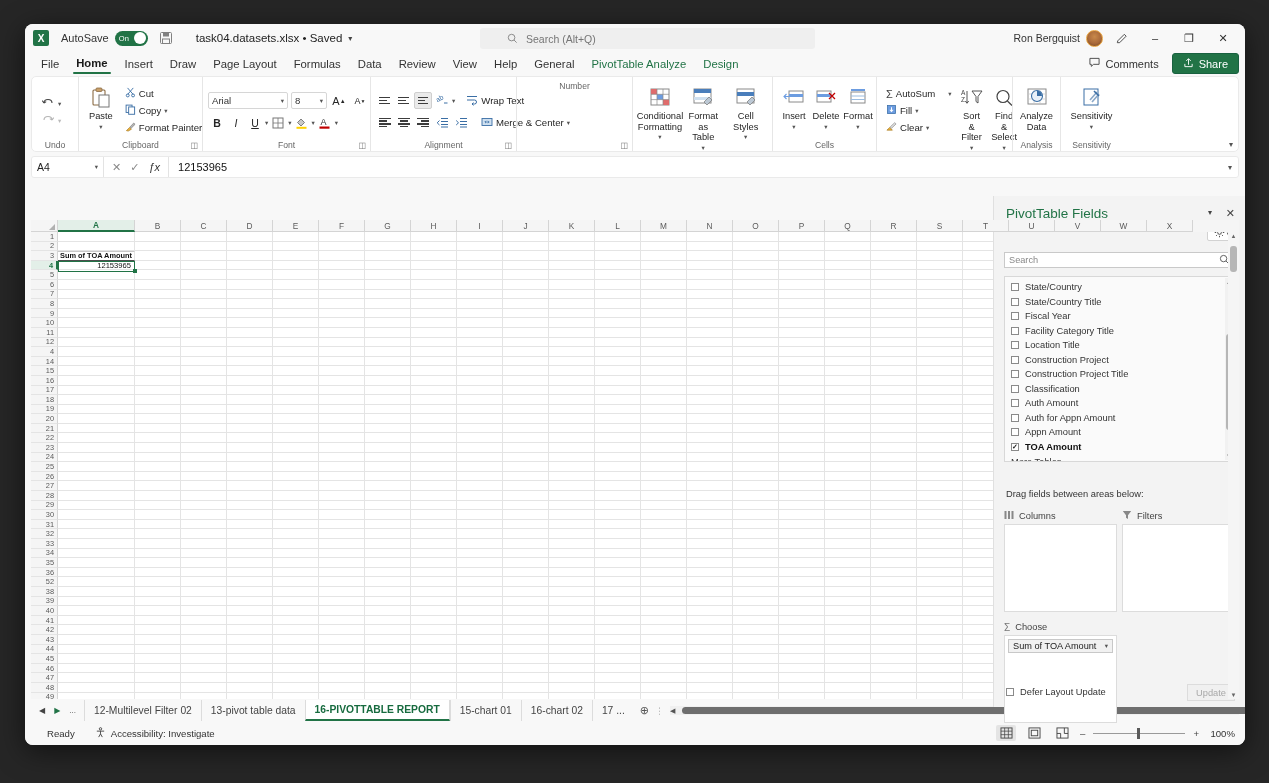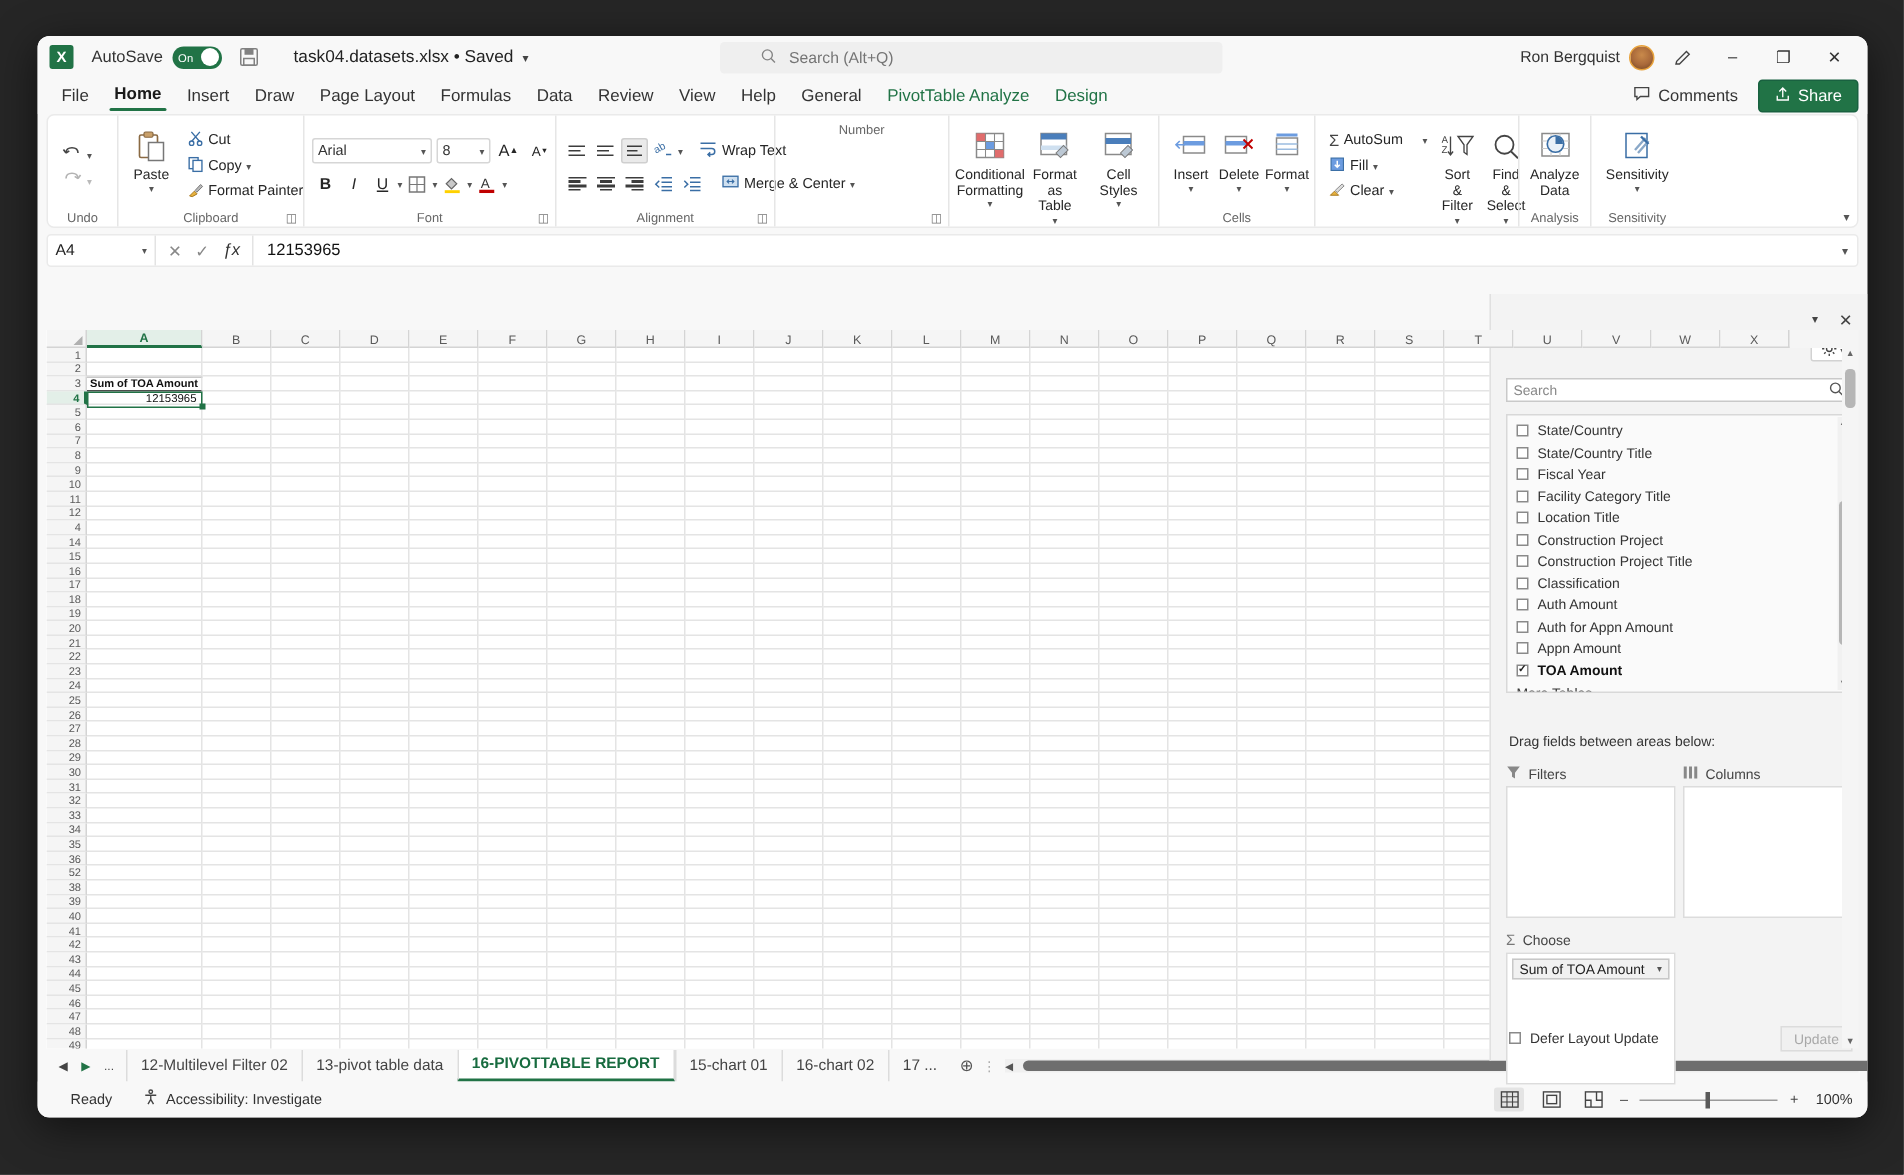--- a/index.html
+++ b/index.html
@@ -2184,20 +2184,21 @@
       <span style="color:#444">–</span>
       <span class="zoomtrack">
         <span class="zoomknob"></span>
       </span>
       <span style="color:#444">+</span>
       <span class="zoomlvl">100%</span>
     </span>
   </div>
 
   <div class="pane">
+    <div class="pane-title">PivotTable Fields</div>
     <span class="pane-caret">▾</span>
     <span class="pane-x">✕</span>
     <div class="gear-btn">
       <span>
         <svg width="11" height="11" viewBox="0 0 12 12">
               <circle cx="6" cy="6" r="2" fill="none" stroke="#444" stroke-width="1"></circle>
               <path d="M6 .8v1.6M6 9.6v1.6M.8 6h1.6M9.6 6h1.6M2.3 2.3l1.1 1.1M8.6 8.6l1.1 1.1M9.7 2.3L8.6 3.4M3.4 8.6l-1.1 1.1" stroke="#444" stroke-width="1"></path>
             </svg>
       </span>
       <span class="chev">▾</span>
@@ -2271,34 +2272,34 @@
         <div class="flist-dn" style="bottom:1px">▼</div>
       </div>
     </div>
 
     <div class="drag-label">Drag fields between areas below:</div>
 
     <div class="areas">
       <div class="area">
         <div class="area-hdr">
           <span><svg width="10" height="10" viewBox="0 0 10 10">
-                  <path d="M.8 1h8.4L6 5.2V9L4 7.8V5.2z" fill="#888"></path>
+                  <rect x="0.5" y="1" width="2" height="8" fill="#888"></rect>
+                  <rect x="4" y="1" width="2" height="8" fill="#888"></rect>
+                  <rect x="7.5" y="1" width="2" height="8" fill="#888"></rect>
                 </svg></span>
-          <span>Filters</span>
+          <span>Columns</span>
         </div>
         <div class="area-box"></div>
       </div>
       <div class="area">
         <div class="area-hdr">
           <span><svg width="10" height="10" viewBox="0 0 10 10">
-                  <rect x="0.5" y="1" width="2" height="8" fill="#888"></rect>
-                  <rect x="4" y="1" width="2" height="8" fill="#888"></rect>
-                  <rect x="7.5" y="1" width="2" height="8" fill="#888"></rect>
+                  <path d="M.8 1h8.4L6 5.2V9L4 7.8V5.2z" fill="#888"></path>
                 </svg></span>
-          <span>Columns</span>
+          <span>Filters</span>
         </div>
         <div class="area-box"></div>
       </div>
       <div class="area">
         <div class="area-hdr">
           <span style="font-size:10px;color:#777">Σ</span>
           <span>Choose</span>
         </div>
         <div class="area-box">
           <div class="pillfield">

